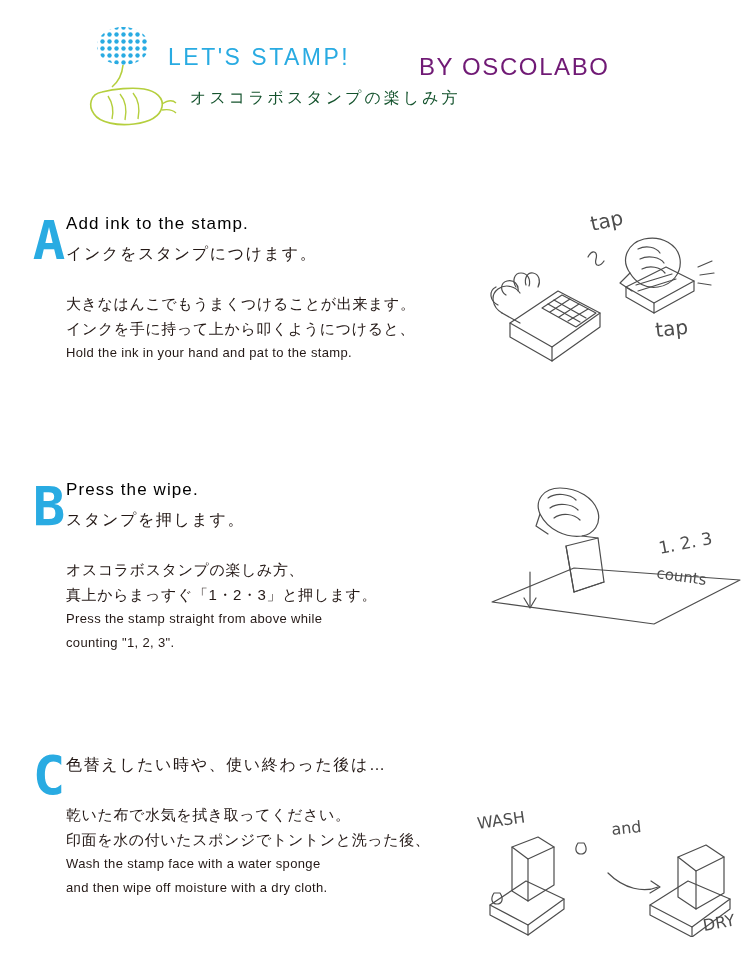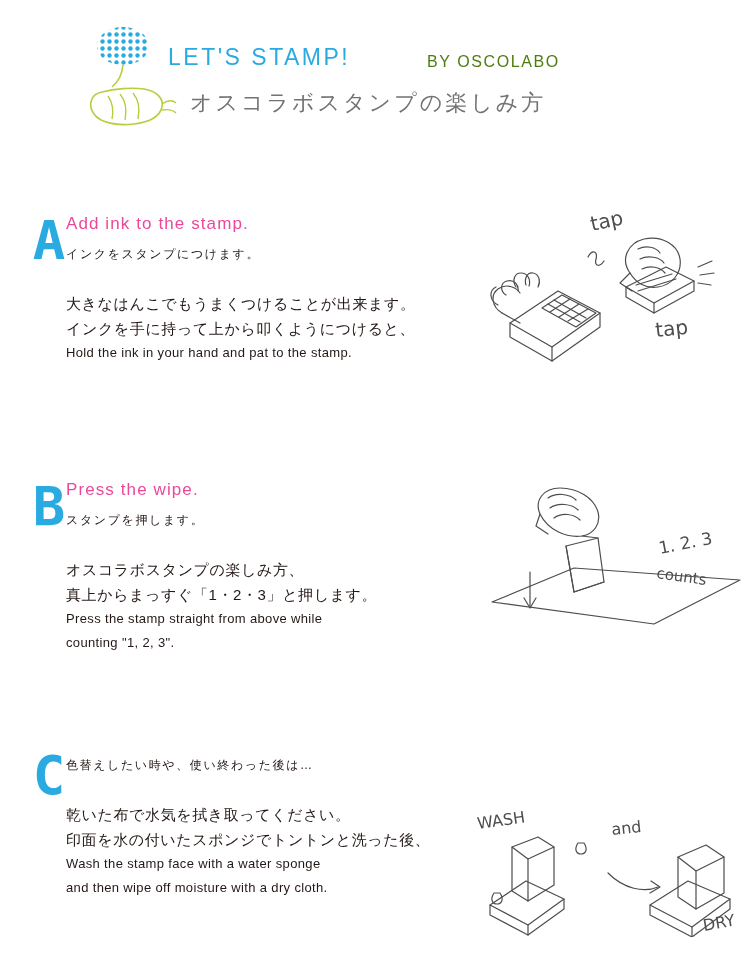--- a/index.html
+++ b/index.html
@@ -39,33 +39,32 @@
     letter-spacing: 2.5px;
     color: #29abe2;
     font-family: "Liberation Sans", sans-serif;
     font-weight: normal;
     white-space: nowrap;
   }
   .title-by {
     position: absolute;
     left: 419px;
     top: 53px;
-    font-size: 16px;
+    font-size: 24px;
     letter-spacing: 1.6px;
-    color: #4d7c0f;
-    white-space: nowrap;
-    margin-left: 8px;
+    color: #701a75;
+    white-space: nowrap;
   }
   .title-sub {
     position: absolute;
     left: 190px;
     top: 88px;
-    font-size: 22px;
+    font-size: 16px;
     letter-spacing: 3px;
-    color: #737373;
+    color: #14532d;
     white-space: nowrap;
   }
 
   
   .step {
     position: absolute;
     left: 0;
     width: 750px;
   }
   .step-letter {
@@ -81,26 +80,26 @@
     letter-spacing: 0;
   }
   .step-body {
     position: absolute;
     left: 66px;
     width: 430px;
   }
   .head-en {
     font-size: 17px;
     letter-spacing: 1.1px;
-    color: #ec4899;
+    color: #000000;
     line-height: 24px;
     white-space: nowrap;
   }
   .head-jp {
-    font-size: 12px;
+    font-size: 16px;
     letter-spacing: 1.6px;
     color: #231815;
     line-height: 30px;
     margin-top: 3px;
     white-space: nowrap;
   }
   .detail {
     margin-top: 22px;
   }
   .detail-jp {

